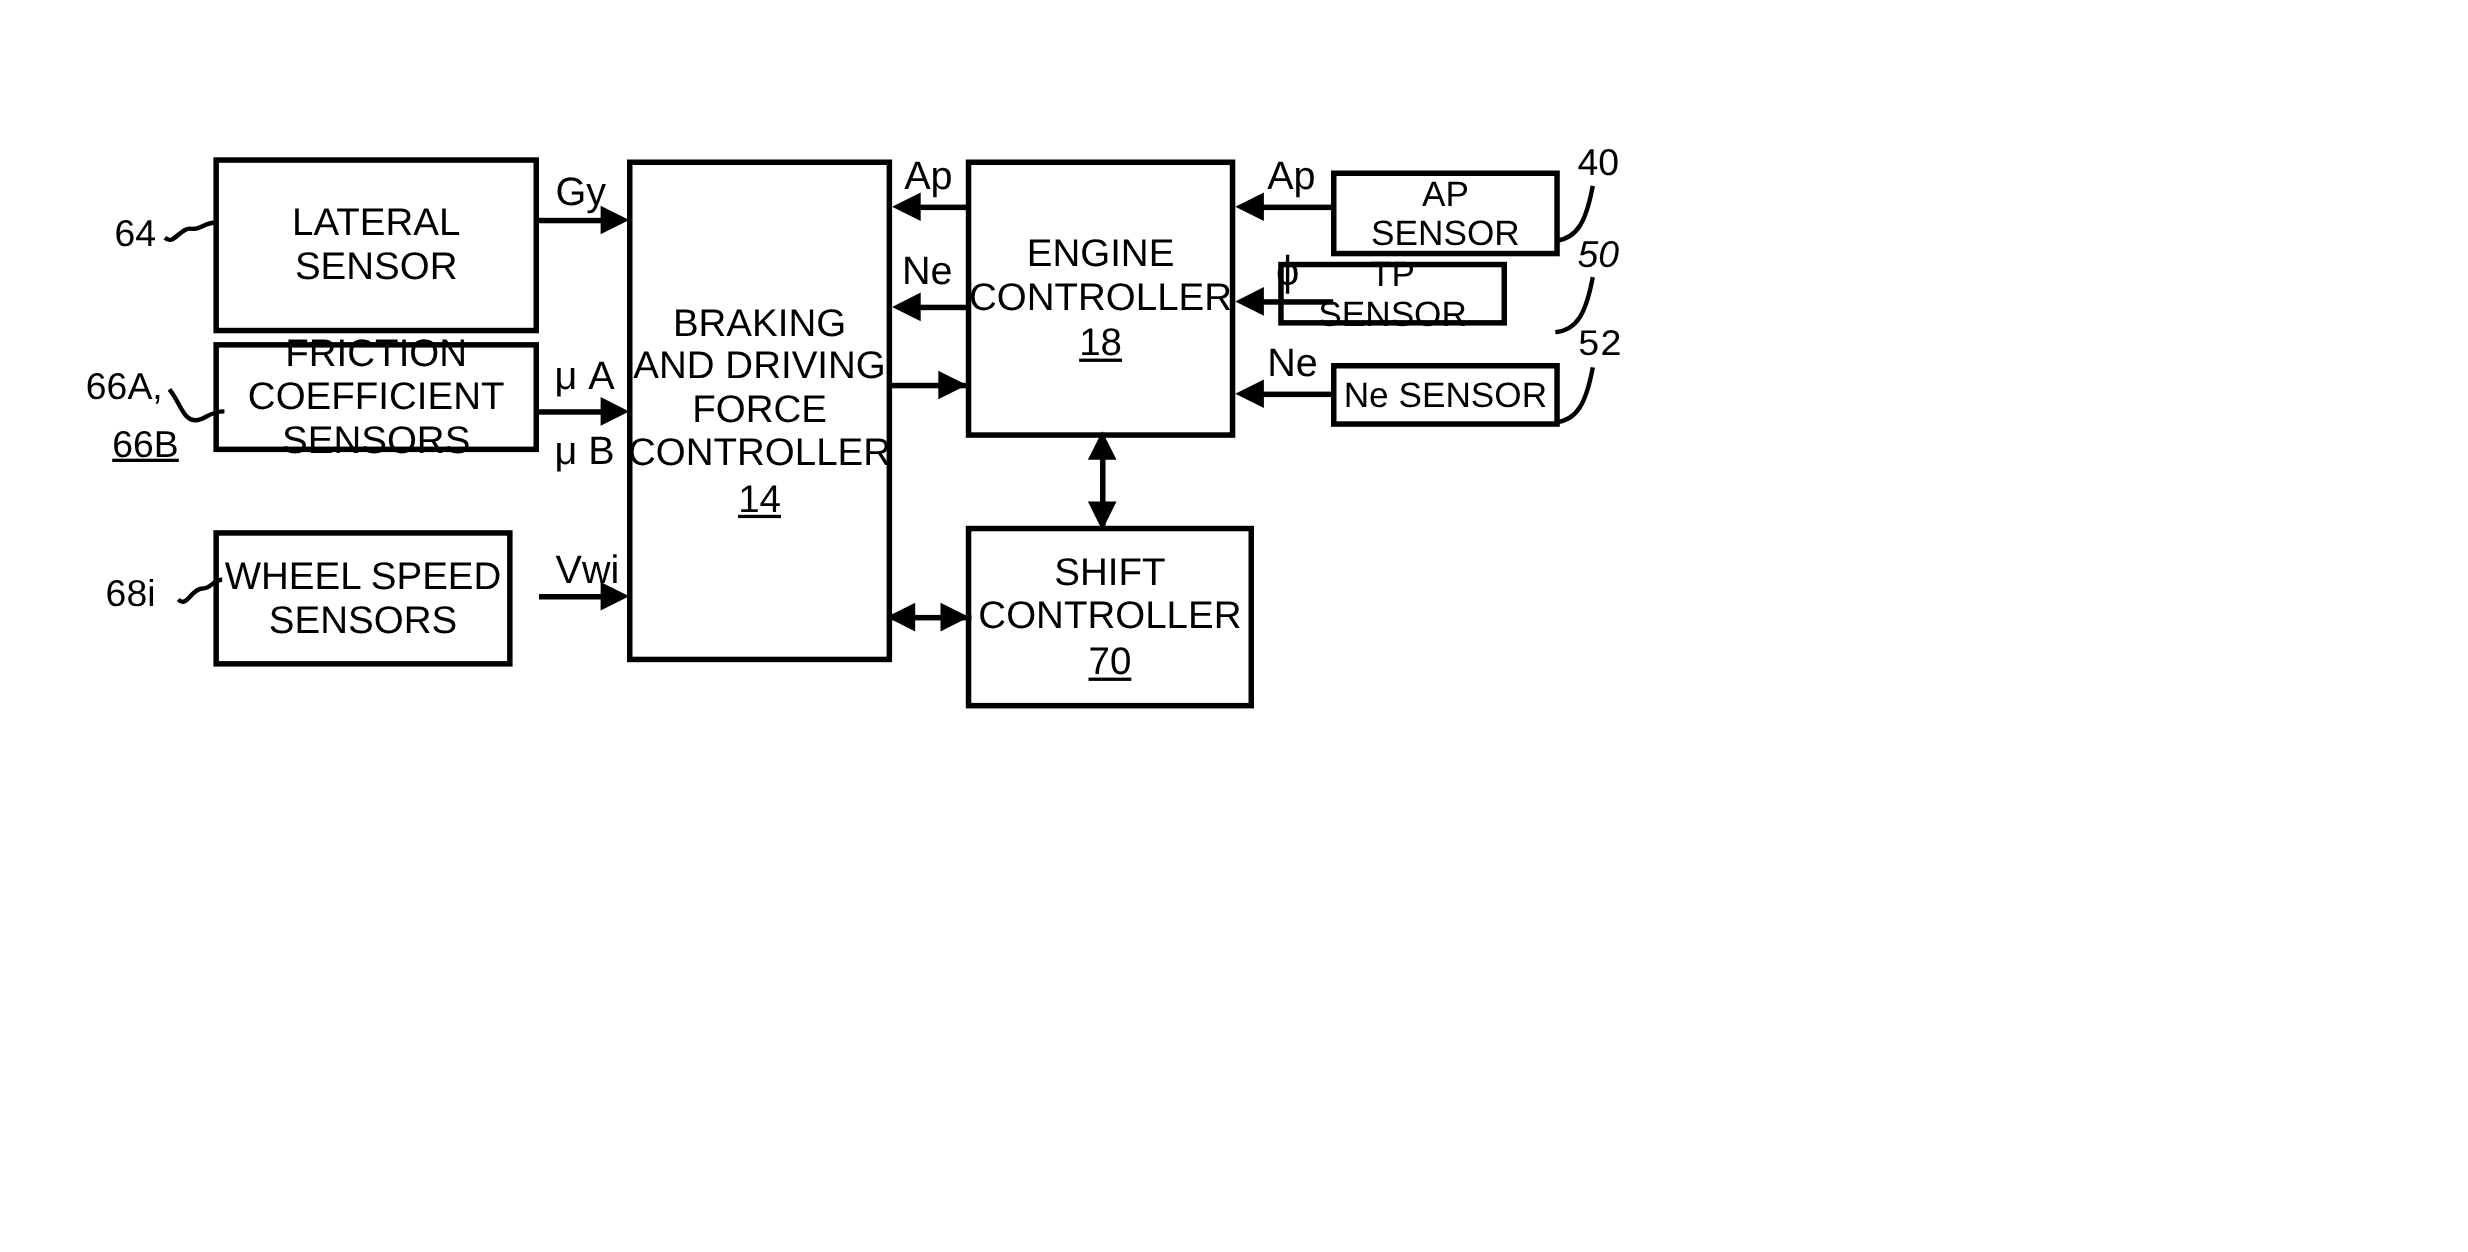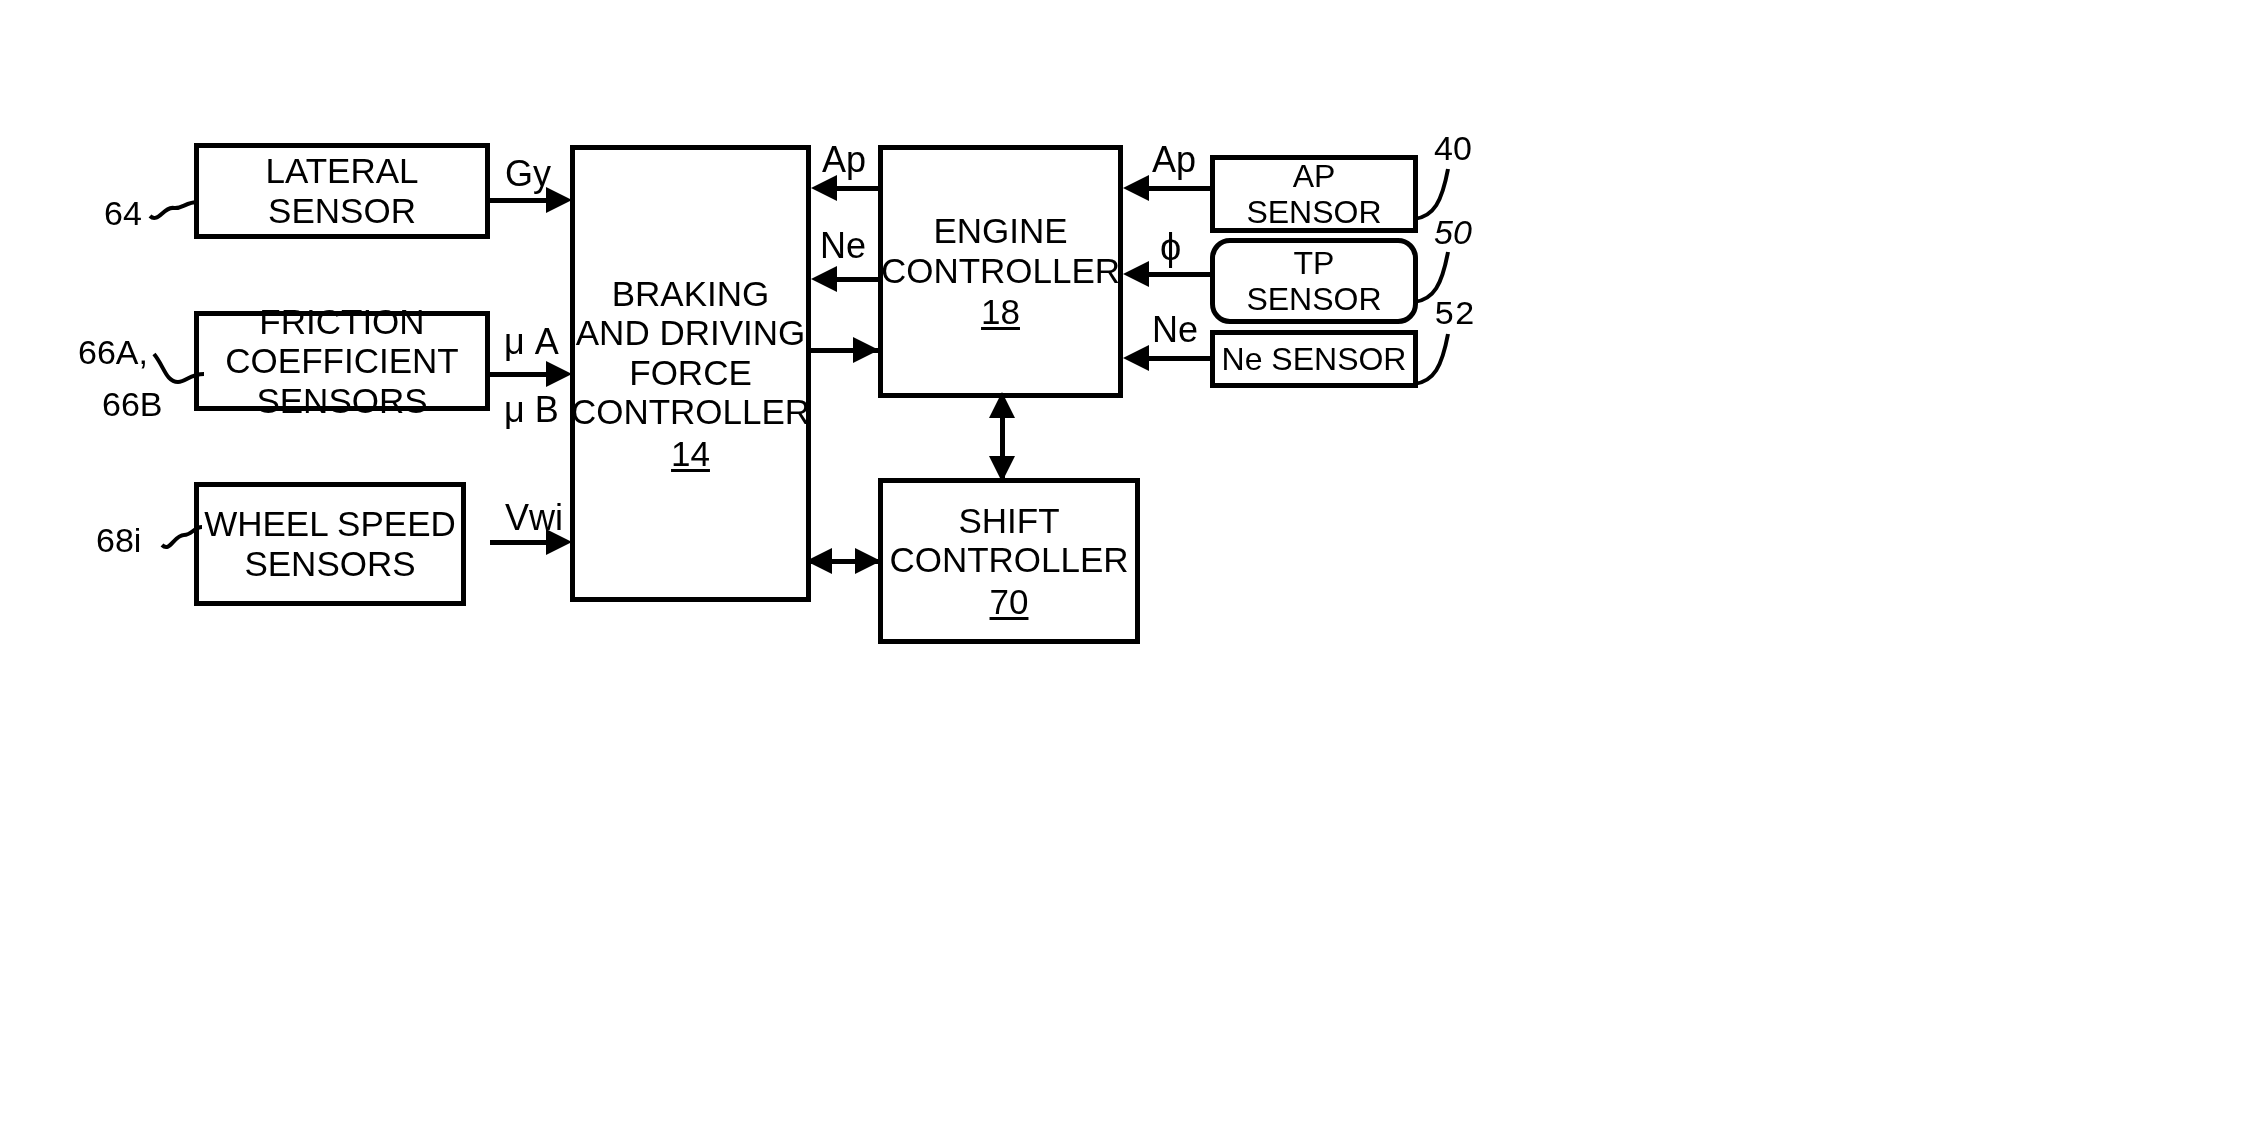--- a/index.html
+++ b/index.html
@@ -86,21 +86,21 @@
   }
   .curve {
     position: absolute;
   }
 </style>
 </head>
 <body>
 
 <div id="canvas">
 
-  <div class="box" style="left:194px; top:143px; width:296px; height:96px; font-size:35px;">
+  <div class="box" style="left:194px; top:143px; width:296px; height:160px; font-size:35px;">
     <span class="ln">LATERAL</span>
     <span class="ln">SENSOR</span>
   </div>
 
   <div class="box" style="left:194px; top:311px; width:296px; height:100px; font-size:35px;">
     <span class="ln">FRICTION</span>
     <span class="ln">COEFFICIENT</span>
     <span class="ln">SENSORS</span>
   </div>
 
@@ -127,36 +127,36 @@
     <span class="ln">SHIFT</span>
     <span class="ln">CONTROLLER</span>
     <span class="refnum">70</span>
   </div>
 
   <div class="box" style="left:1210px; top:155px; width:208px; height:78px; font-size:32px;">
     <span class="ln">AP</span>
     <span class="ln">SENSOR</span>
   </div>
 
-  <div class="box" style="left:1210px; top:238px; width:208px; height:86px; font-size:32px;border-radius:20px;">
+  <div class="box" style="left:1162px; top:238px; width:208px; height:58px; font-size:32px;">
     <span class="ln">TP</span>
     <span class="ln">SENSOR</span>
   </div>
 
   <div class="box" style="left:1210px; top:330px; width:208px; height:58px; font-size:32px;">
     <span class="ln">Ne SENSOR</span>
   </div>
 
   <div class="reflabel" style="left:104px; top:196px; font-size:34px;">64</div>
   <svg class="curve" style="left:148px; top:196px; width:52px; height:30px;" viewBox="0 0 52 30">
     <path d="M2,20 C10,28 16,10 26,12 C34,13 38,6 50,6" fill="none" stroke="#000" stroke-width="4"></path>
   </svg>
 
   <div class="reflabel" style="left:78px; top:335px; font-size:34px;">66A,</div>
-  <div class="reflabel" style="left:102px; top:387px; font-size:34px;">66B</div>
+  <div class="reflabel" style="left:102px; top:387px; font-size:34px;text-decoration:underline;">66B</div>
   <svg class="curve" style="left:152px; top:352px; width:54px; height:36px;" viewBox="0 0 54 36">
     <path d="M2,2 C12,14 14,30 26,30 C34,30 38,22 52,22" fill="none" stroke="#000" stroke-width="4"></path>
   </svg>
 
   <div class="reflabel" style="left:96px; top:523px; font-size:34px;">68i</div>
   <svg class="curve" style="left:160px; top:523px; width:44px; height:30px;" viewBox="0 0 44 30">
     <path d="M2,22 C10,30 14,12 24,12 C32,12 34,4 42,4" fill="none" stroke="#000" stroke-width="4"></path>
   </svg>
 
   <div class="reflabel" style="left:1434px; top:131px; font-size:34px;">40</div>

